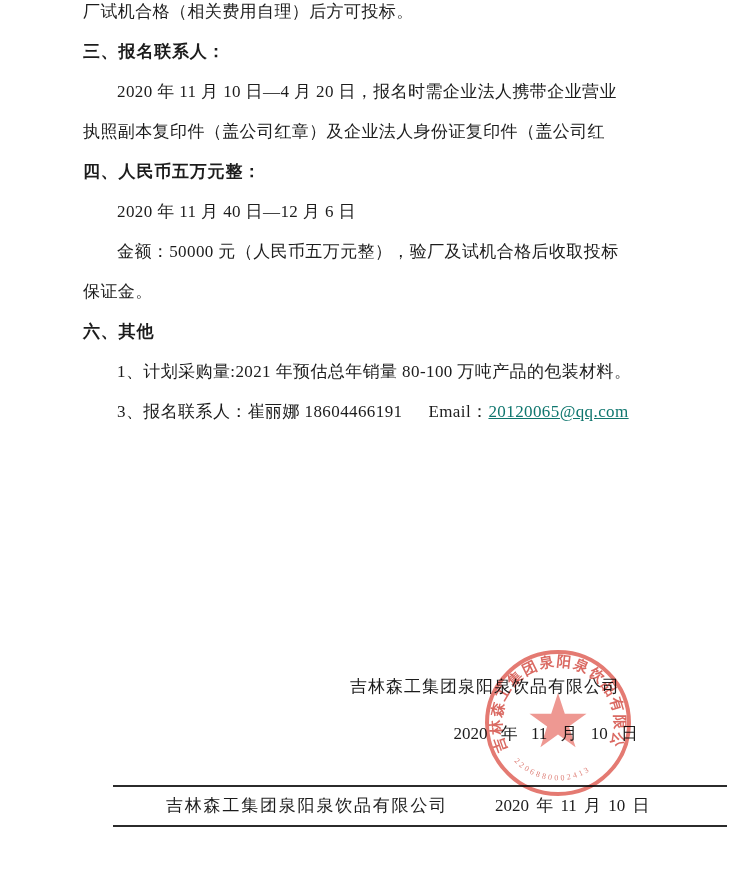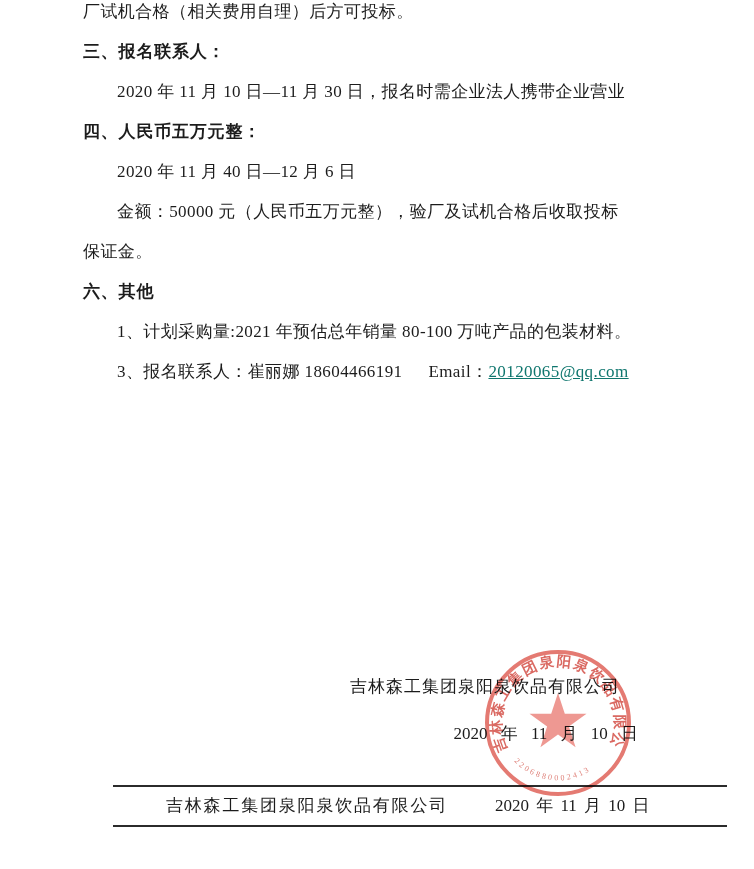--- a/index.html
+++ b/index.html
@@ -42,21 +42,22 @@
     position:absolute;left:473px;top:638px;width:170px;height:170px;
     mix-blend-mode:multiply;opacity:.88;pointer-events:none;
   }
 </style>
 </head>
 <body>
 
 <div class="doc">
   <p class="body">厂试机合格（相关费用自理）后方可投标。</p>
   <p class="heading">三、报名联系人：</p>
-  <p class="indent">2020 年 11 月 10 日—11 月 30 日，报名时需企业法人携带企业营业</p>
+  <p class="indent">2020 年 11 月 10 日—4 月 20 日，报名时需企业法人携带企业营业</p>
+  <p class="body">执照副本复印件（盖公司红章）及企业法人身份证复印件（盖公司红</p>
   <p class="heading">四、人民币五万元整：</p>
   <p class="indent">2020 年 11 月 40 日—12 月 6 日</p>
   <p class="indent">金额：50000 元（人民币五万元整），验厂及试机合格后收取投标</p>
   <p class="body">保证金。</p>
   <p class="heading">六、其他</p>
   <p class="indent">1、计划采购量:2021 年预估总年销量 80-100 万吨产品的包装材料。</p>
   <p class="indent">
     <span>3、报名联系人：崔丽娜 18604466191</span><span class="email-label">Email：</span><a href="#" class="email-link">20120065@qq.com</a>
   </p>
 </div>

